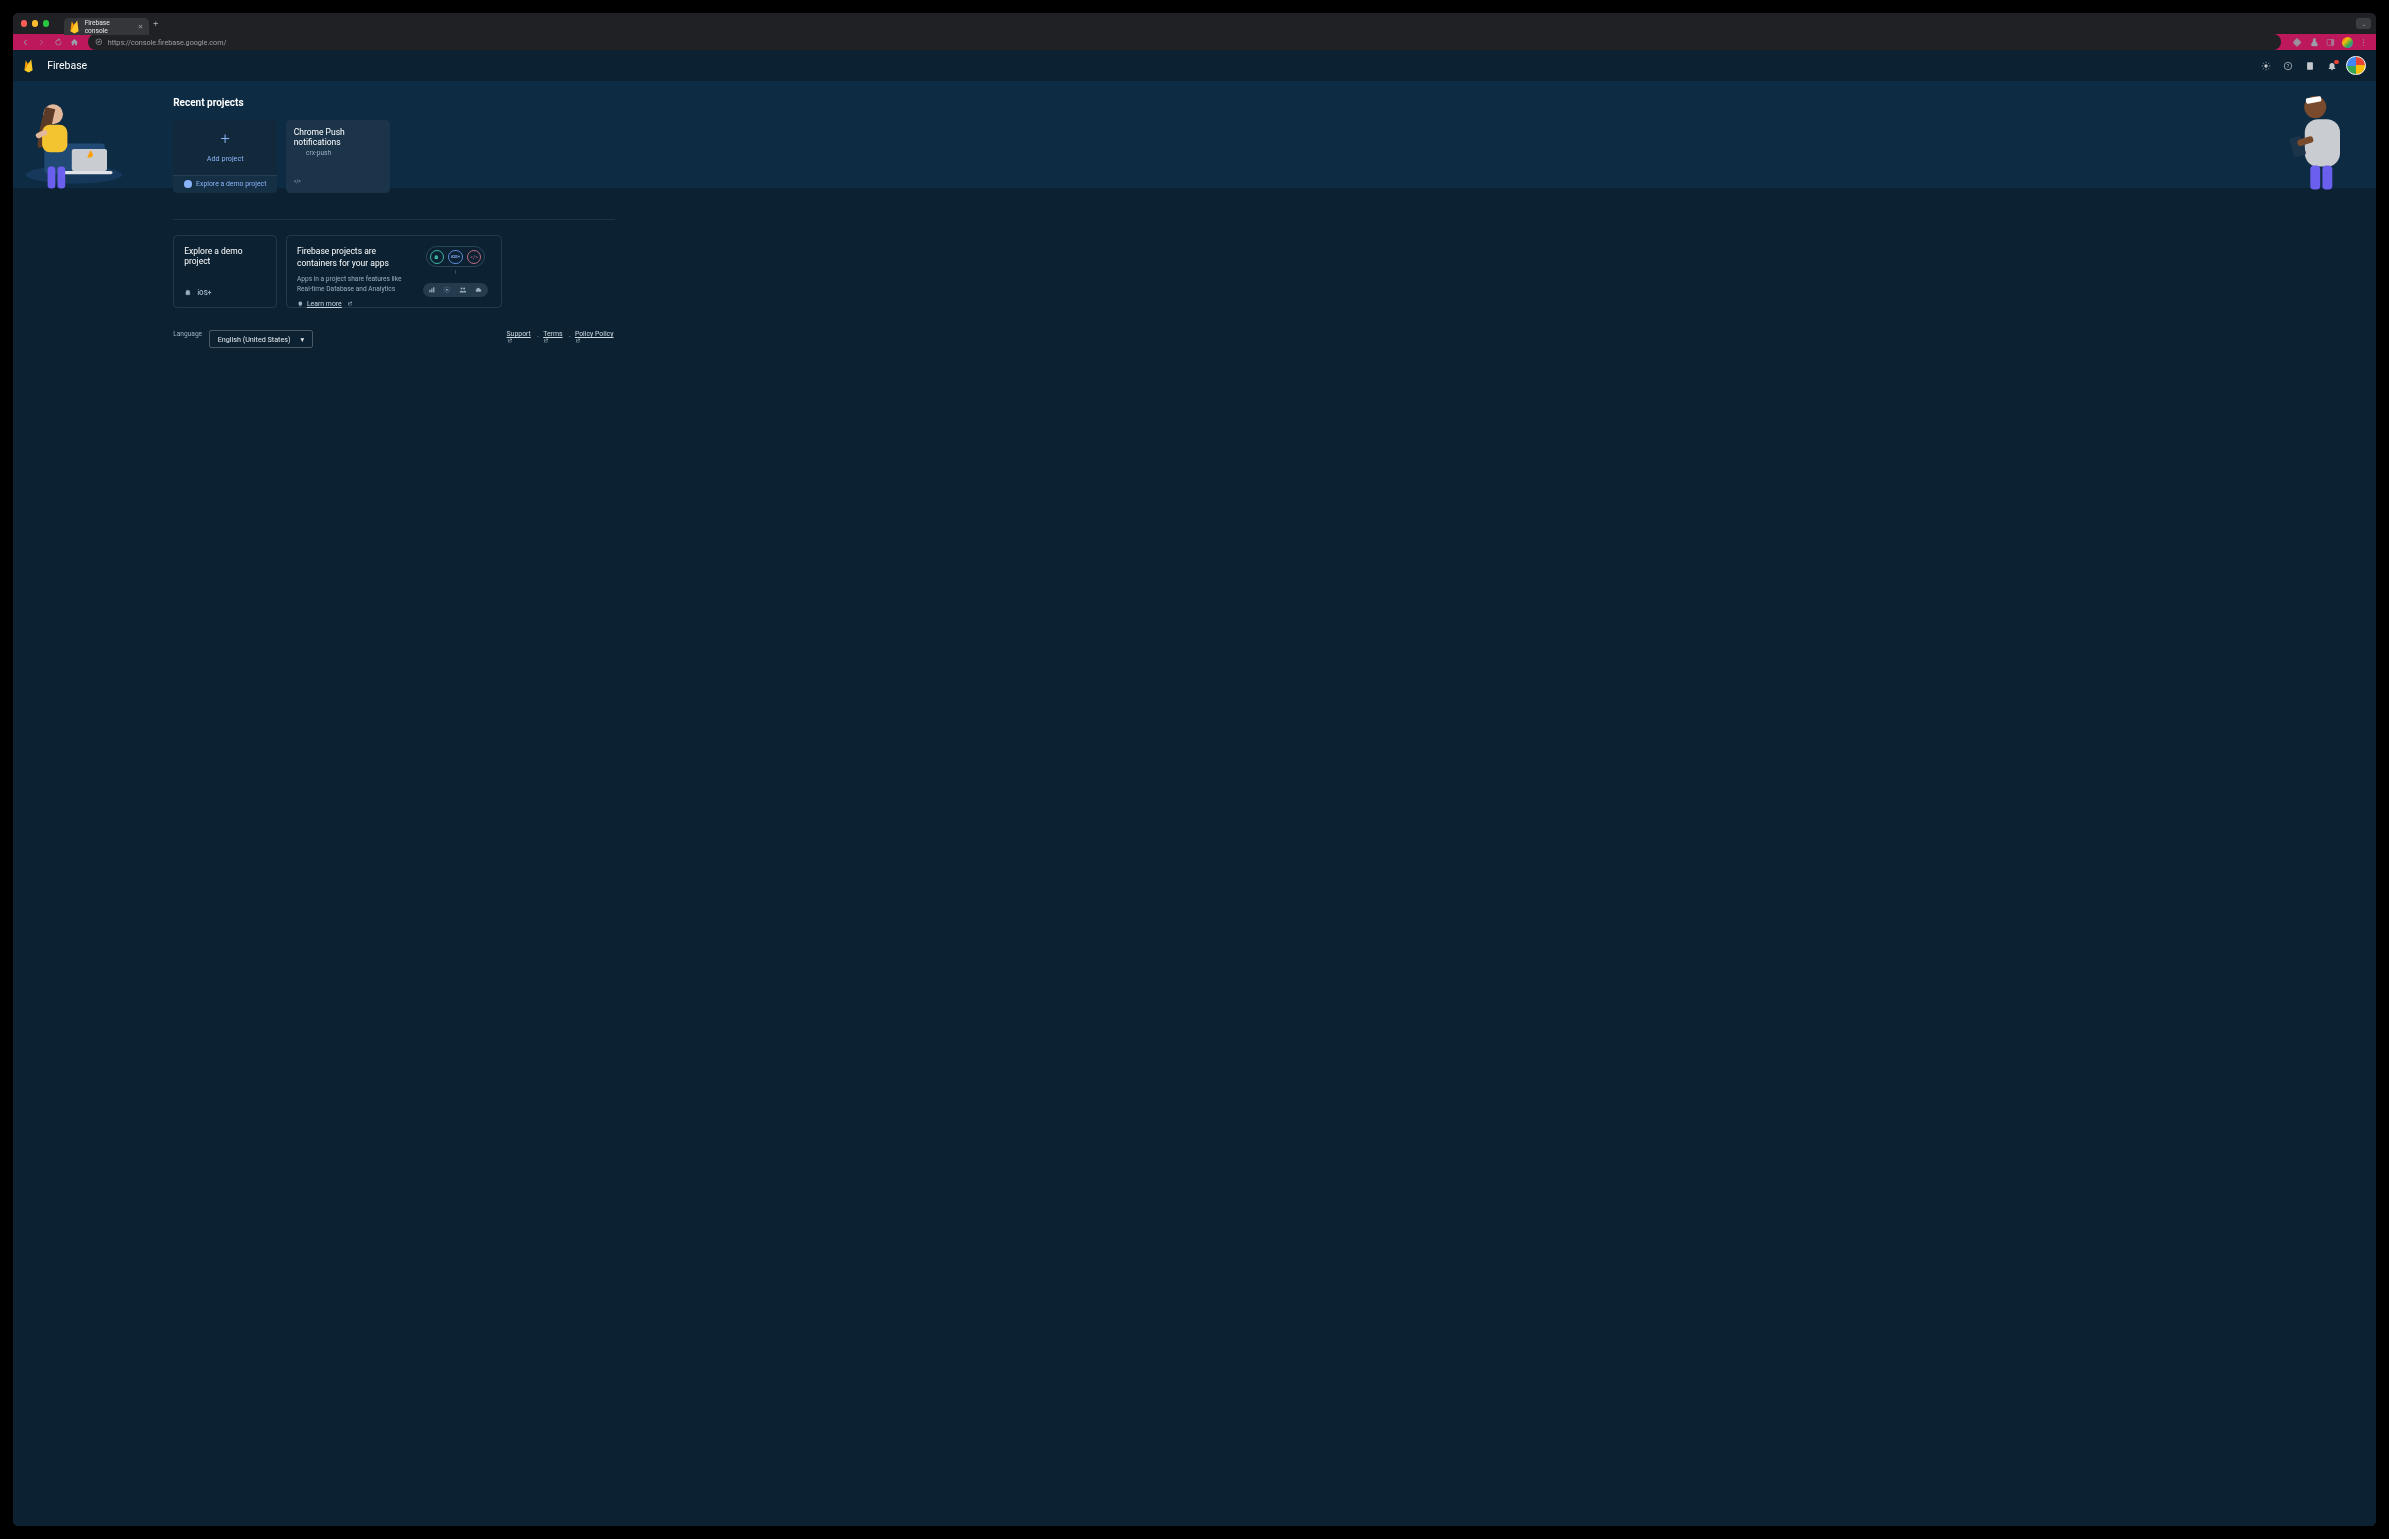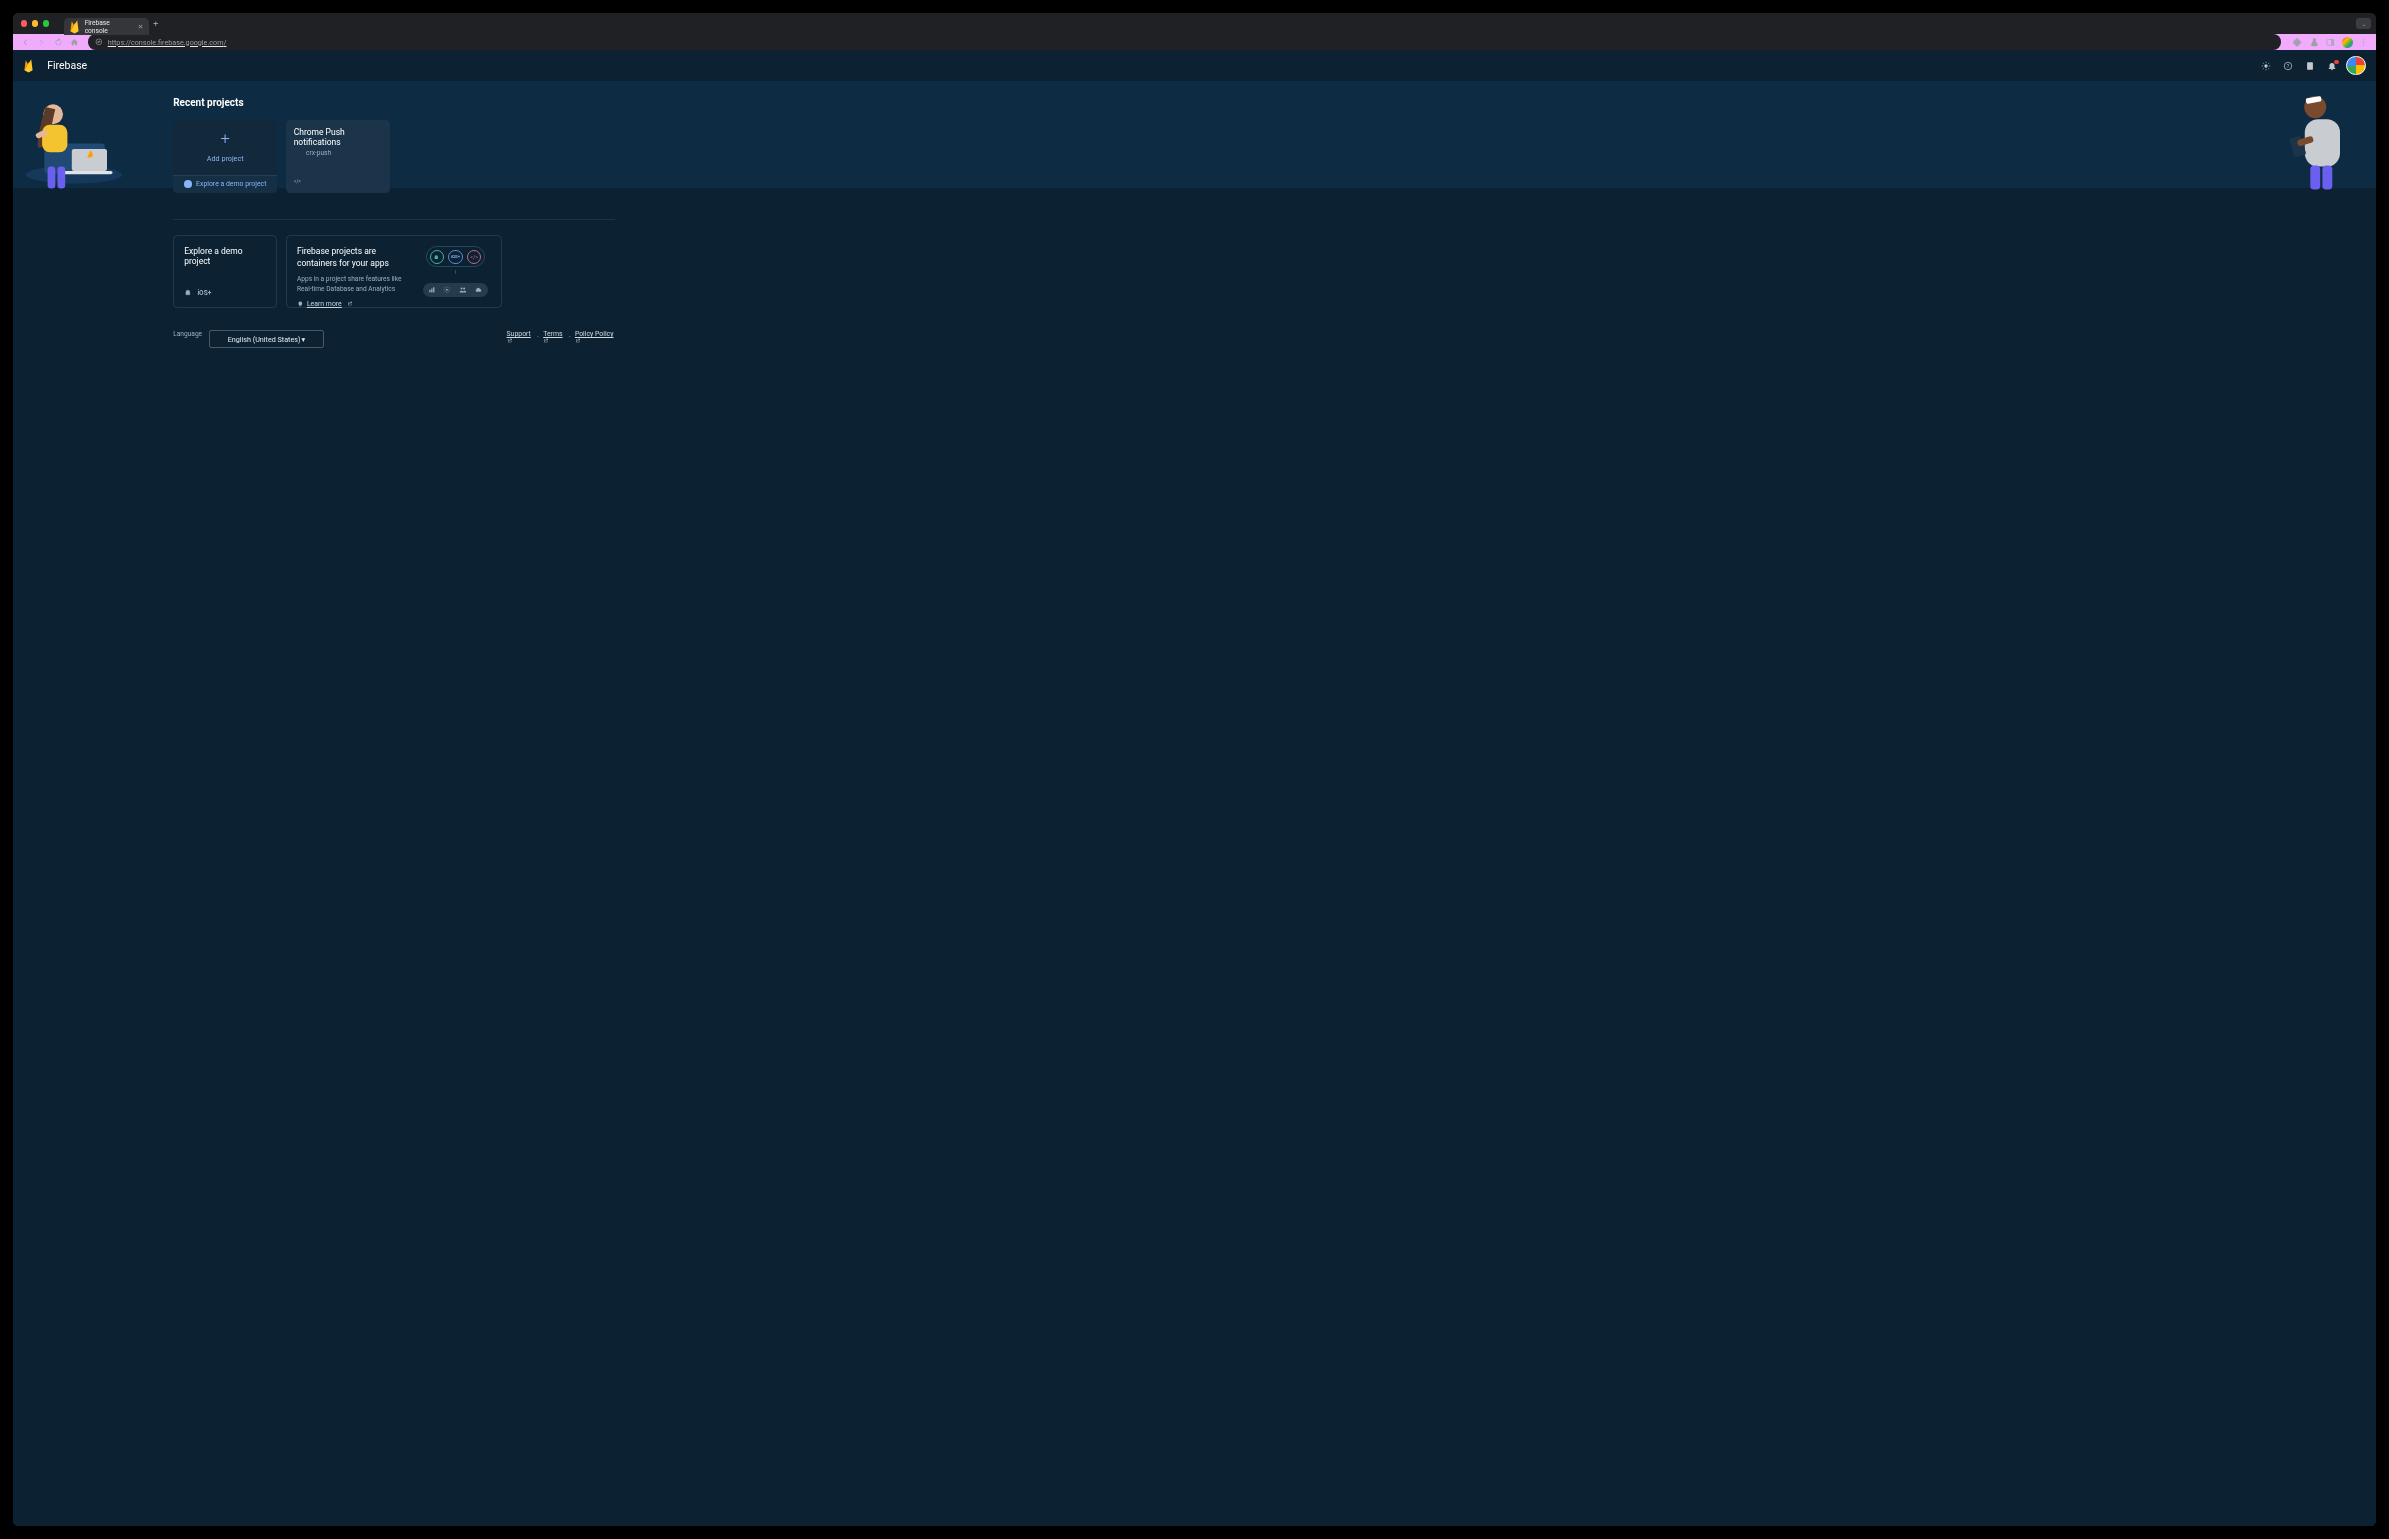--- a/index.html
+++ b/index.html
@@ -55,26 +55,25 @@
   .tabs-right { margin-left: auto; }
   .tabs-caret {
     width: 15.4px; height: 11px; border-radius: 3.3px;
     background: #3c3d40; display: flex; align-items: center; justify-content: center;
     color: #9aa0a6; font-size: 5.5px;
   }
 
   
   .toolbar {
     height: 16px;
-    background: #f0abfc;
+    background: #be185d;
     display: flex;
     align-items: center;
     padding: 0 4.4px;
     gap: 1.1px;
-    text-decoration: underline;
   }
   .tb-icon {
     width: 15.4px; height: 15.4px; display: flex; align-items: center; justify-content: center;
     color: #9aa0a6; font-size: 8.3px; border-radius: 50%;
   }
 
   .addrbar {
     flex: 1;
     height: 15.4px;
     border-radius: 7.7px;
@@ -195,22 +194,22 @@
   .chip.ios { border-color: #5b8bd6; color: #8ab4f8; font-size: 4.4px; font-weight: 600; }
   .chip.web { border-color: #c06b7f; color: #c06b7f; }
   .connector { width: 0.6px; height: 5.5px; background: rgba(128,180,200,0.3); margin-top:-5.5px; }
   .bottom-pill { background: #253c4f; border-radius: 10px; padding: 3.3px 5.5px; display: flex; gap: 7.7px; color: #9bb0c0; }
 
   
   .page-footer { display: flex; align-items: flex-start; margin-top: 22px; margin-bottom: 22px; font-size: 7.2px; color: #9bb0c0; }
   .lang-label { margin-right: 6.6px; font-size: 6.6px; }
   .lang-select {
     border: 0.6px solid rgba(255,255,255,0.25); border-radius: 2.2px;
-    height: 17.6px; padding: 0 18px; display: flex; align-items: center;
-    color: #e8eaed; gap: 1px; font-size: 7.2px;
+    height: 17.6px; padding: 0 8px; display: flex; align-items: center;
+    color: #e8eaed; gap: 10px; font-size: 7.2px;
   }
   .footer-links { margin-left: auto; display: flex; gap: 4.4px; align-items: center; }
   .footer-links a { color: #cfd9e0; text-decoration: underline; font-size: 6.9px; }
   .dot-sep { color: #6b7c89; font-size: 5.5px; }
   .ext-icon { font-size: 5.5px; margin-left: 1.7px; }
 
   
   svg { display: block; }
 </style>
 </head>

